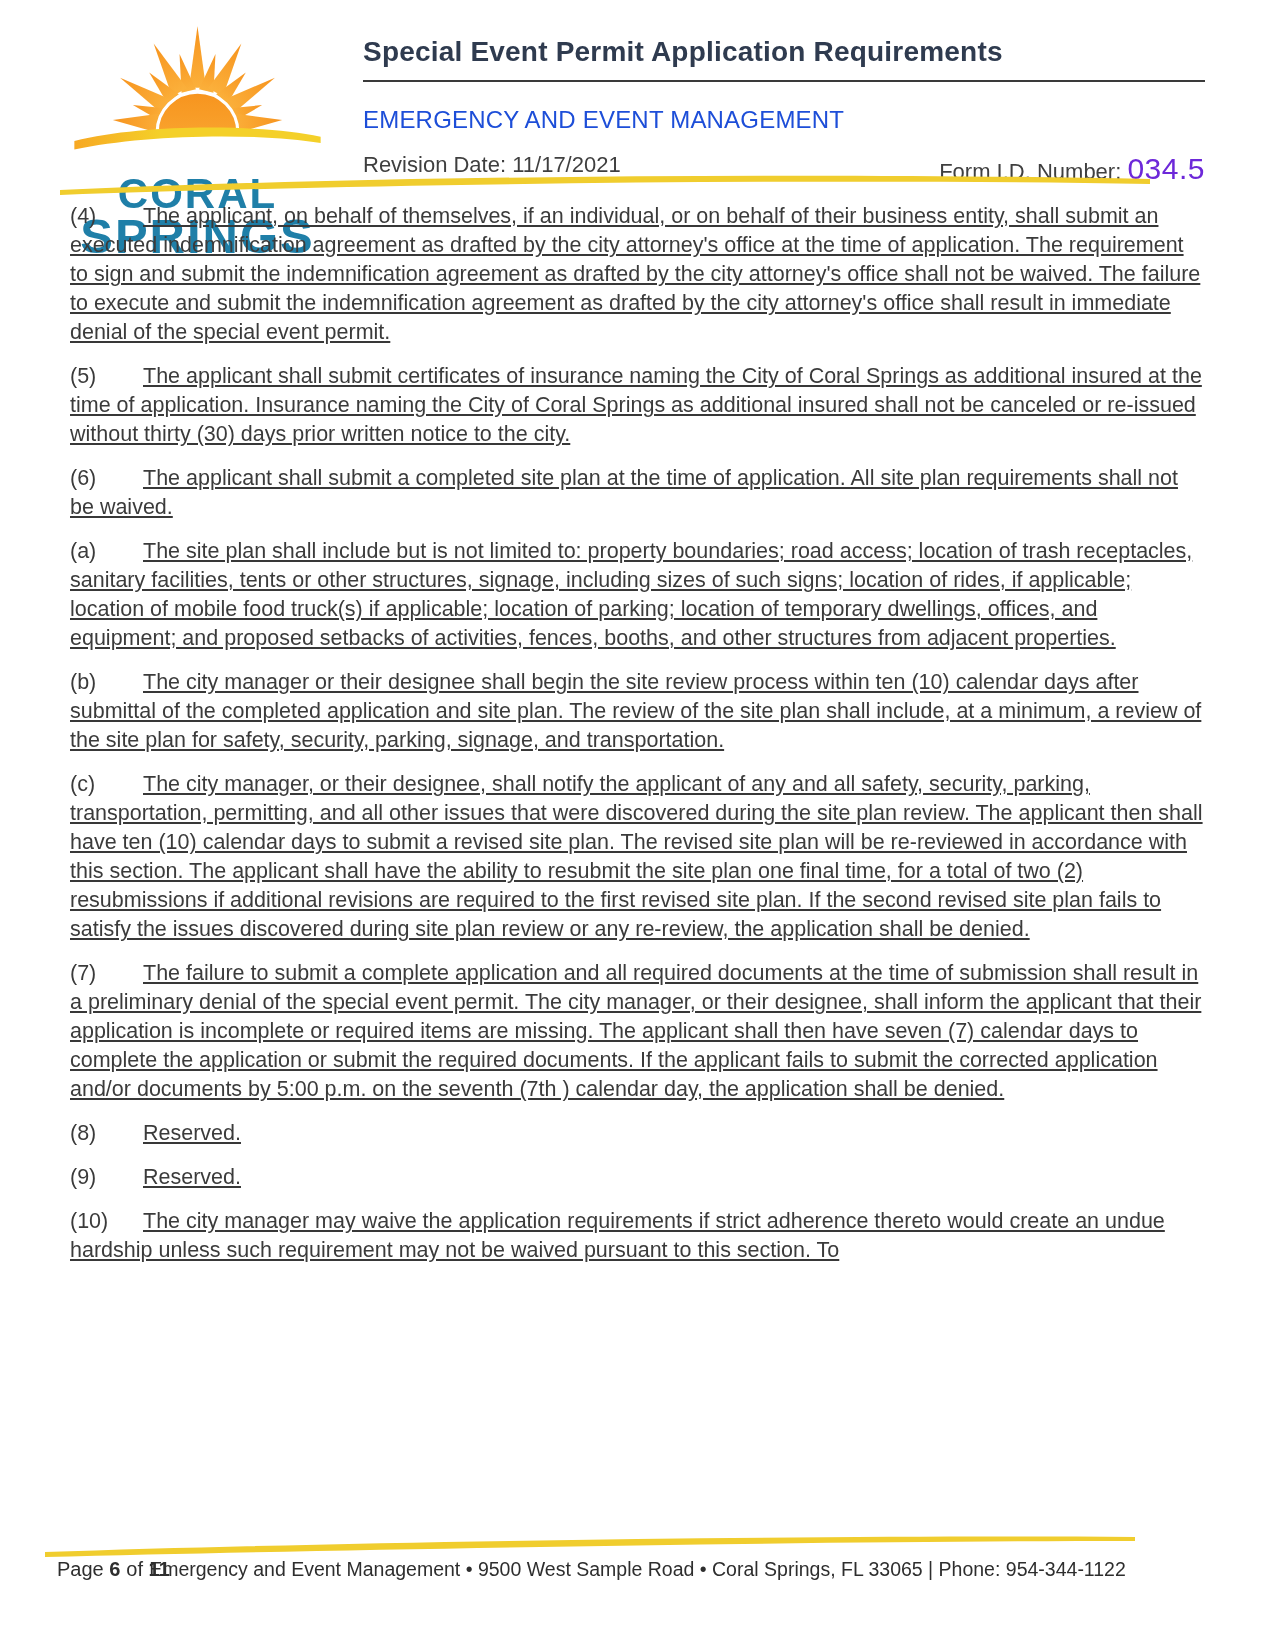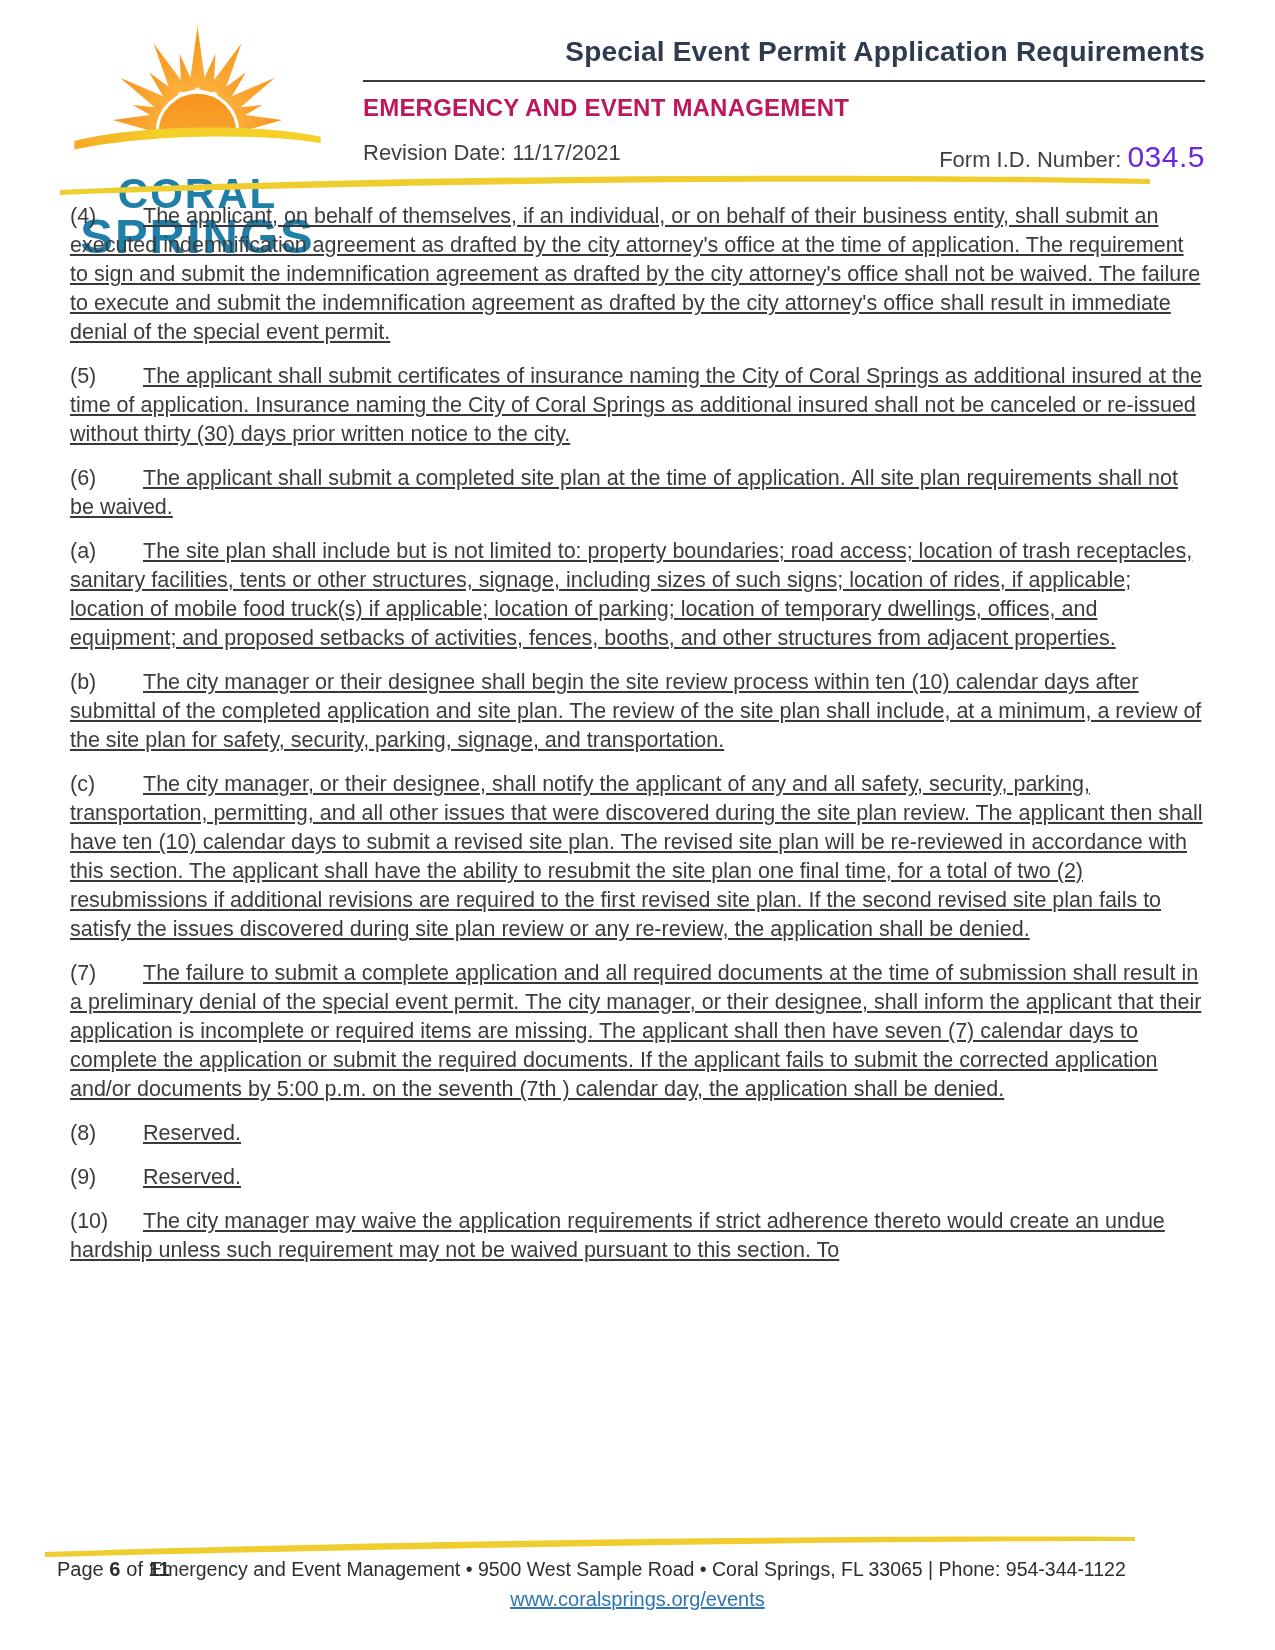--- a/index.html
+++ b/index.html
@@ -15,25 +15,25 @@
   }
 
   
   .header { position: absolute; top: 22px; left: 70px; right: 70px; display: flex; }
   .logo { width: 255px; flex: 0 0 255px; text-align: center; }
   .logo-text { color: #1f7fa8; font-weight: bold; line-height: 0.92; letter-spacing: 2px; margin-top: -6px; }
   .logo-line1 { font-size: 42px; }
   .logo-line2 { font-size: 49px; display:block; }
   .header-right { flex: 1; padding-left: 38px; padding-top: 14px; }
   .doc-title {
-    text-align: right; color: #2f3b4f; font-weight: bold;
+    text-align: left; color: #2f3b4f; font-weight: bold;
     font-size: 28px; letter-spacing: 0.2px;
     padding-bottom: 12px; border-bottom: 2.5px solid #3a3a3a;
   }
-  .dept { font-size: 24px; font-weight: bold; color: #be185d; margin-top: 12px; letter-spacing: 0.2px; }
+  .dept { font-size: 24px; font-weight: normal; color: #1d4ed8; margin-top: 24px; letter-spacing: 0.2px; }
   .rev-row { display: flex; justify-content: space-between; margin-top: 18px; font-size: 22px; color: #3f3f3f; }
   .form-id-value { color: #6d28d9; font-size: 30px; letter-spacing: 0.5px; }
 
   
   .swoosh-top { position: absolute; top: 170px; left: 60px; width: 1090px; height: 26px; }
   .swoosh-bottom { position: absolute; top: 1533px; left: 45px; width: 1090px; height: 24px; }
 
   
   .doc-body { position: absolute; top: 202px; left: 70px; right: 68px; text-decoration: underline; }
   .para { margin: 0 0 15px 0; font-size: 21.5px; line-height: 29px; color: #3b3b3b; }
@@ -142,18 +142,15 @@
       <span class="page-info">
         <span>Page</span>
         <b>6</b>
         <span>of</span>
         <b>11</b>
       </span>
       <span>Emergency and Event Management • 9500 West Sample Road • Coral Springs, FL 33065 |</span>
       <span class="bold">Phone:</span>
       <span>954-344-1122</span>
     </div>
-    <div class="footer-link-row">
-      <a href="#" class="footer-link">www.coralsprings.org/events</a>
-    </div>
   </div>
 
 </div>
 
 </body></html>

